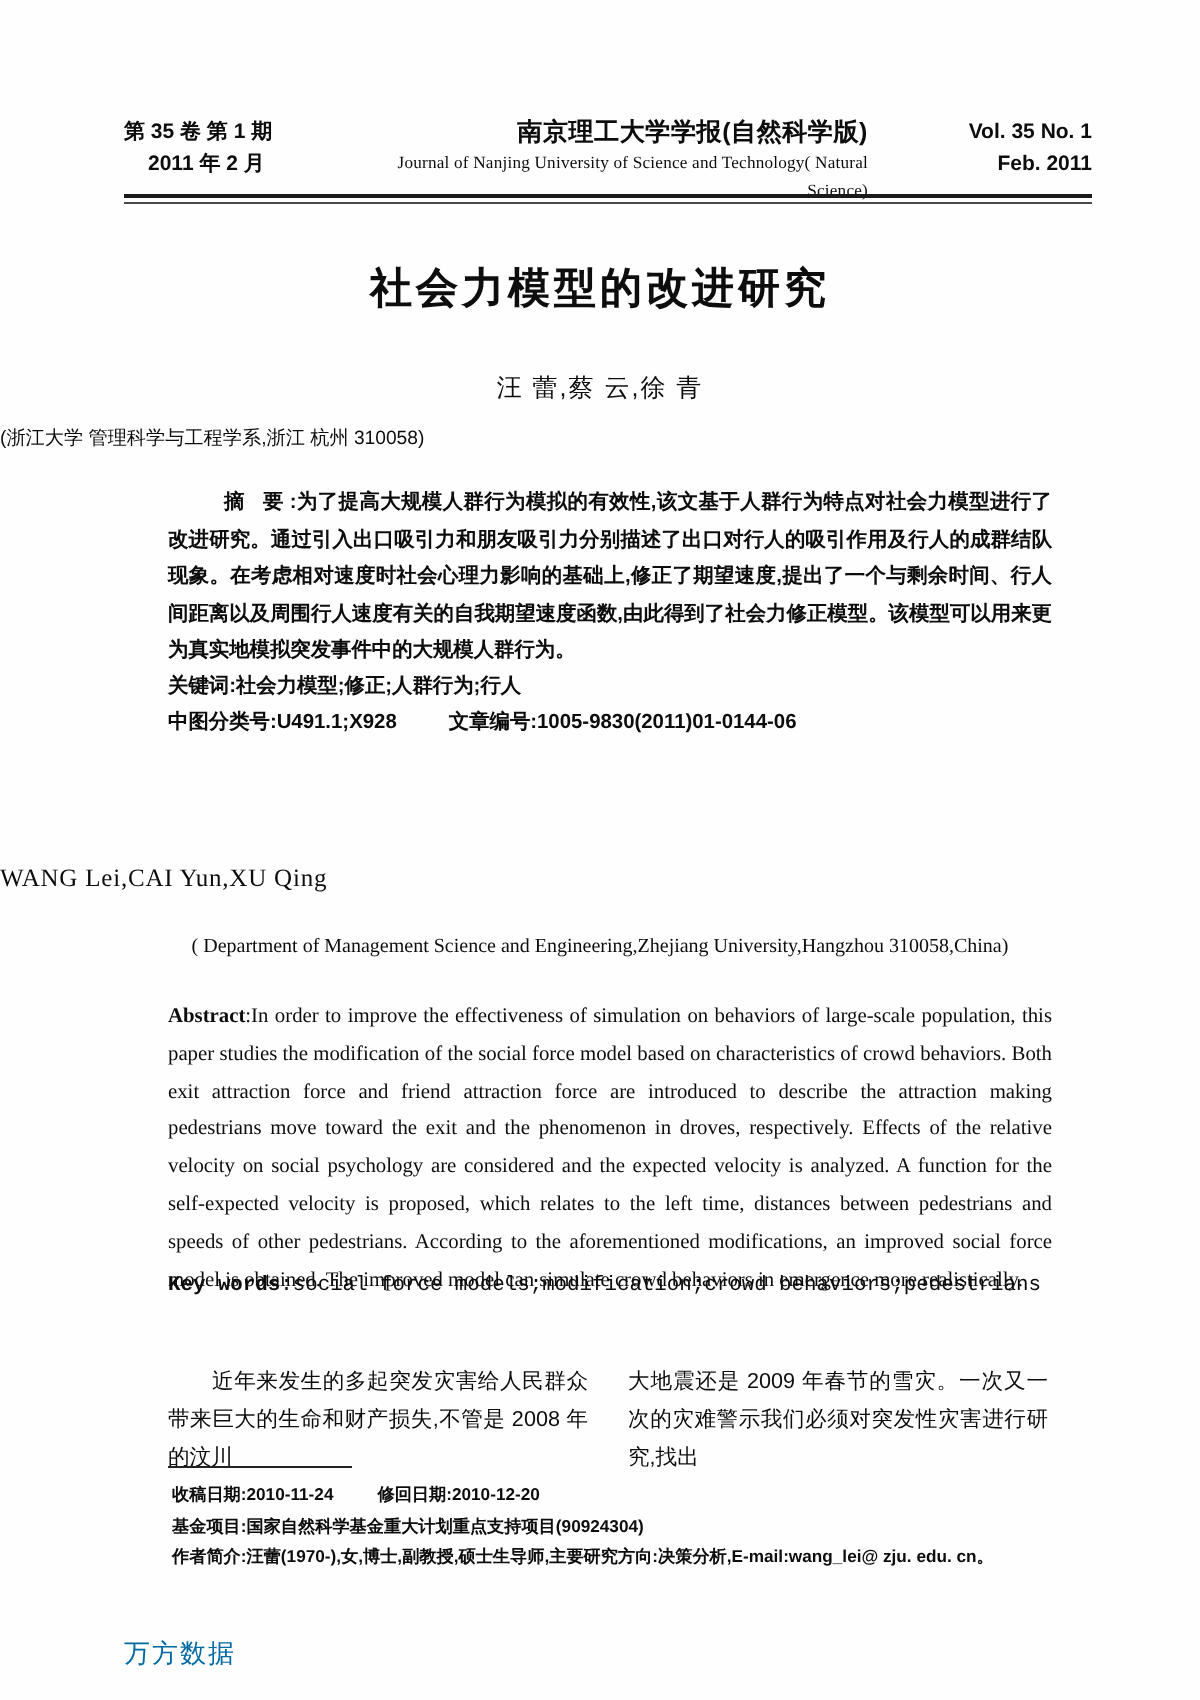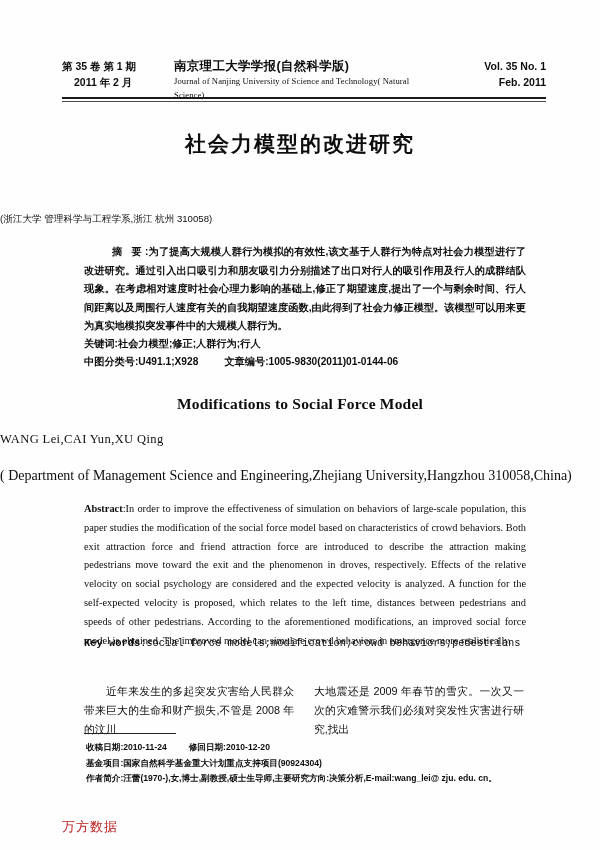--- a/index.html
+++ b/index.html
@@ -40,21 +40,21 @@
     font-size: 10.5px;
     font-weight: bold;
     line-height: 16px;
     font-family: "Liberation Sans", "DejaVu Sans", sans-serif;
   }
   .mh-left { text-align: left; }
   .mh-right { text-align: right; }
   .mh-left .l2 { padding-left: 12px; }
   .mh-center {
     flex: 1;
-    text-align: left;
+    text-align: right;
   }
   .mh-center .cn {
     font-size: 12.5px;
     font-weight: bold;
     letter-spacing: 0.3px;
     font-family: "Liberation Sans", "DejaVu Sans", sans-serif;
     line-height: 16px;
   }
   .mh-center .en {
     font-size: 8.6px;
@@ -170,21 +170,22 @@
     width: 588px;
     font-size: 12.5px;
     font-family: Liberation Serif, serif;
     letter-spacing: 0.4px;
   }
   .en-affil {
     position: absolute;
     left: 0;
     top: 468px;
     width: 600px;
-    font-size: 14px;
+    text-align: center;
+    font-size: 10px;
     font-family: "Liberation Serif", "DejaVu Serif", serif;
   }
   .en-abs {
     position: absolute;
     left: 84px;
     top: 500px;
     width: 442px;
     font-size: 10.4px;
     line-height: 18.8px;
     text-align: justify;
@@ -244,21 +245,21 @@
   .footnote .row { white-space: nowrap; }
   .footnote .gap { display: inline-block; width: 22px; }
 
   
   .watermark {
     position: absolute;
     left: 62px;
     top: 818px;
     font-family: Liberation Mono, monospace;
     font-size: 13px;
-    color: #b91c1c;
+    color: #0369a1;
     letter-spacing: 1px;
   }
 </style>
 </head>
 <body>
 
 <div class="page">
 
   <div class="masthead">
     <div class="masthead-row">
@@ -273,35 +274,35 @@
       <div class="mh-right">
         <div class="l1">Vol. 35  No. 1</div>
         <div class="l2">Feb. 2011</div>
       </div>
     </div>
   </div>
   <div class="masthead-rule"></div>
   <div class="masthead-rule2"></div>
 
   <div class="cn-title">社会力模型的改进研究</div>
+  <div class="cn-authors">汪  蕾,蔡  云,徐  青</div>
   <div class="cn-affil">(浙江大学 管理科学与工程学系,浙江 杭州 310058)</div>
 
   <div class="cn-abs">
     <p><span class="lead">摘  要</span><span>:为了提高大规模人群行为模拟的有效性,该文基于人群行为特点对社会力模型进行了改进研究。通过引入出口吸引力和朋友吸引力分别描述了出口对行人的吸引作用及行人的成群结队现象。在考虑相对速度时社会心理力影响的基础上,修正了期望速度,提出了一个与剩余时间、行人间距离以及周围行人速度有关的自我期望速度函数,由此得到了社会力修正模型。该模型可以用来更为真实地模拟突发事件中的大规模人群行为。</span></p>
   </div>
 
   <div class="kw-line">
     <span>关键词</span><span>:社会力模型;修正;人群行为;行人</span>
   </div>
 
   <div class="clc-line">
     <span>中图分类号</span><span>:U491.1;X928</span><span class="sep"></span><span>文章编号</span><span>:1005-9830(2011)01-0144-06</span>
   </div>
 
-  <div class="en-title">Modifications to Social Force Model</div>
   <div class="en-authors">WANG Lei,CAI Yun,XU Qing</div>
   <div class="en-affil">( Department of Management Science and Engineering,Zhejiang University,Hangzhou 310058,China)</div>
 
   <div class="en-abs">
     <b>Abstract</b><span>:In order to improve the effectiveness of simulation on behaviors of large-scale population, this paper studies the modification of the social force model based on characteristics of crowd behaviors. Both exit attraction force and friend attraction force are introduced to describe the attraction making pedestrians move toward the exit and the phenomenon in droves, respectively. Effects of the relative velocity on social psychology are considered and the expected velocity is analyzed. A function for the self-expected velocity is proposed, which relates to the left time, distances between pedestrians and speeds of other pedestrians. According to the aforementioned modifications, an improved social force model is obtained. The improved model can simulate crowd behaviors in emergence more realistically.</span>
   </div>
 
   <div class="en-kw">
     <b>Key words</b><span>:social force models;modification;crowd behaviors;pedestrians</span>
   </div>

